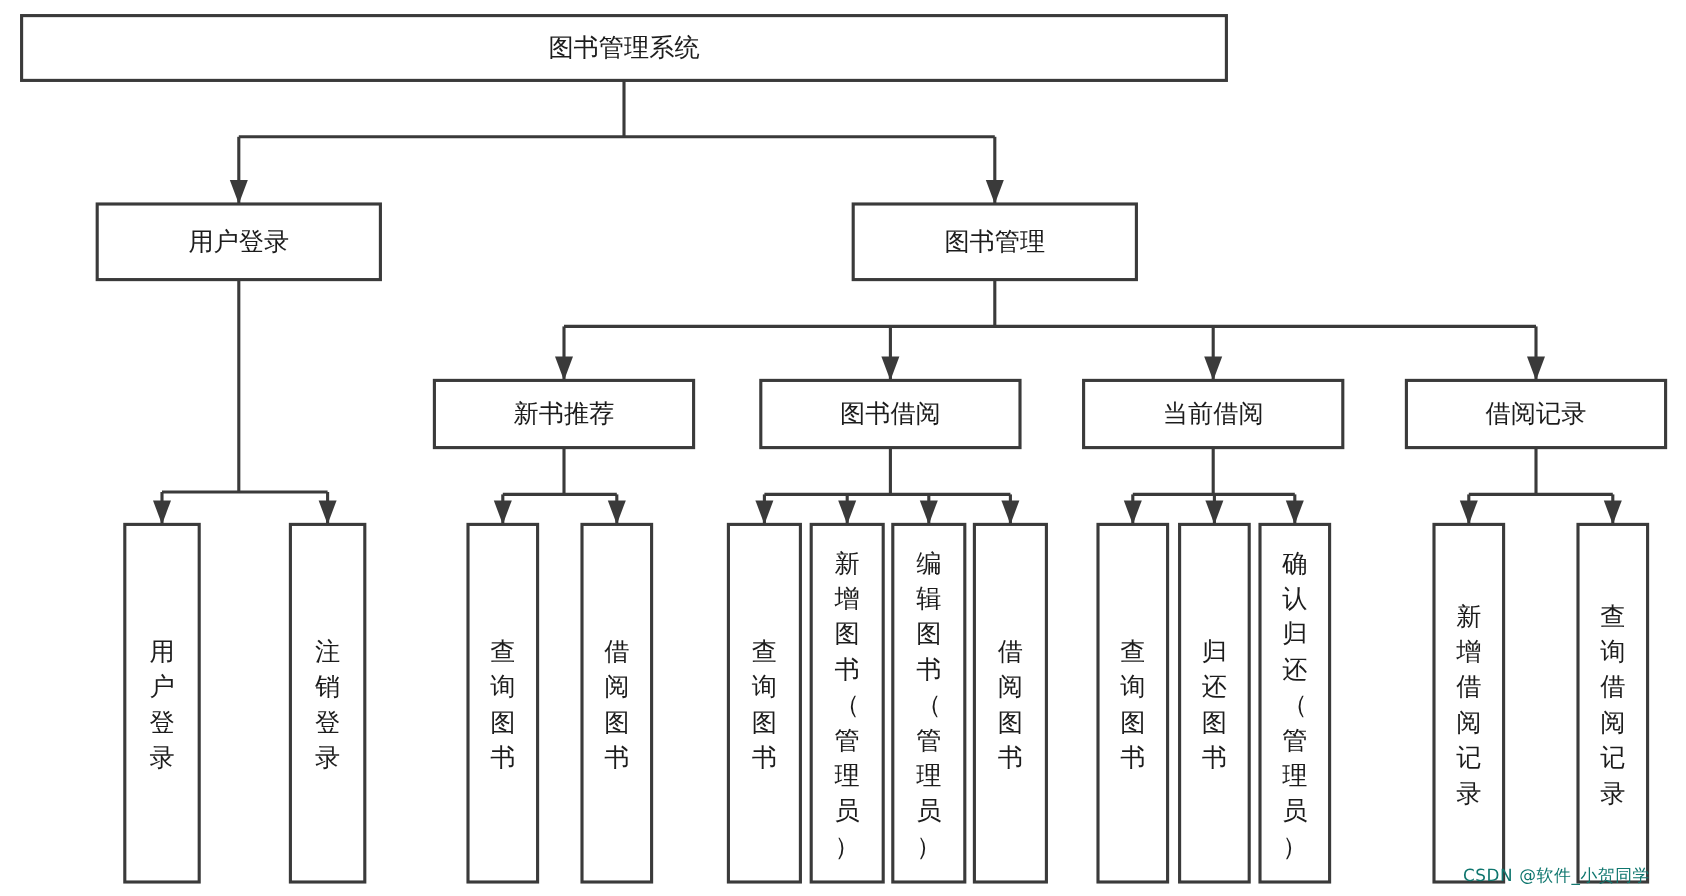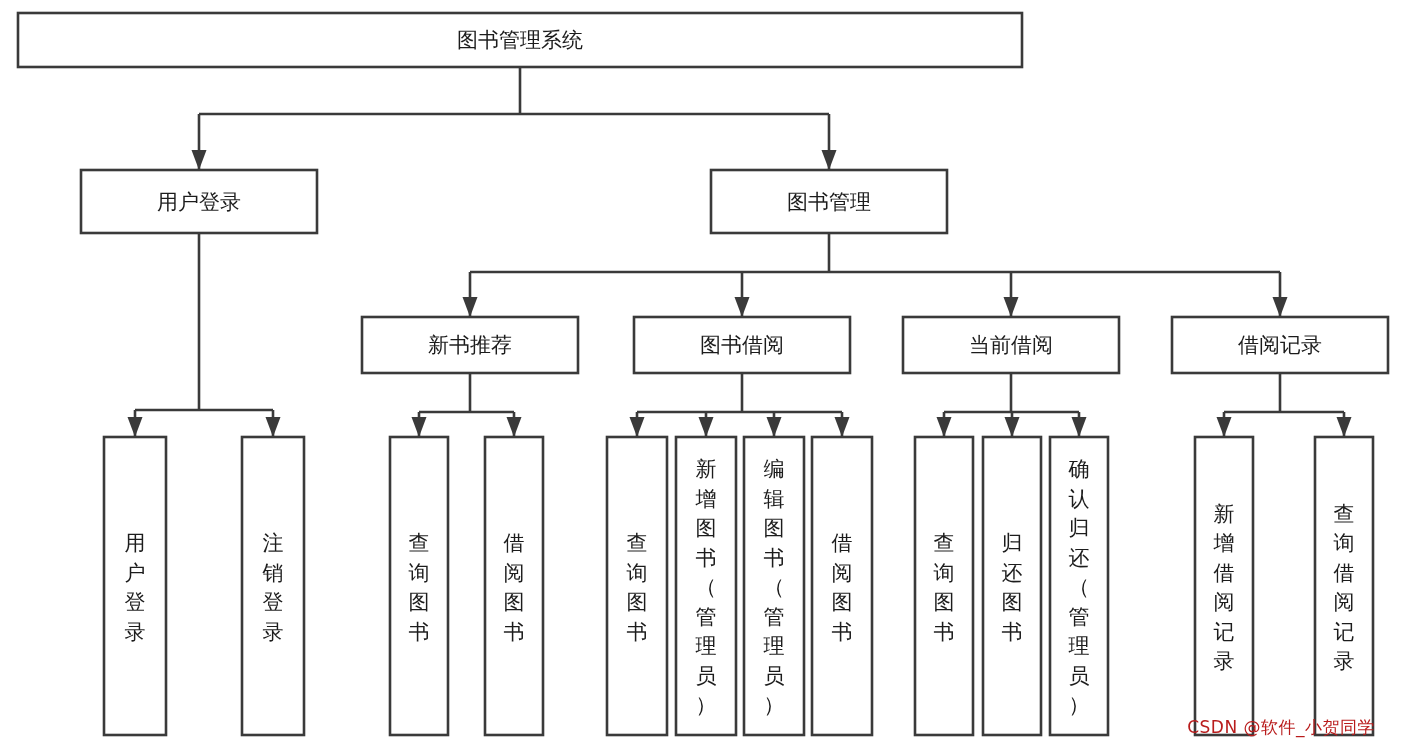--- a/index.html
+++ b/index.html
@@ -52,22 +52,22 @@
     fill: #1c1c1c;
     font-family: "DejaVu Sans", "Liberation Sans", sans-serif;
     font-size: 21px;
     text-anchor: middle;
   }
   .watermark {
     position: absolute;
     right: 12px;
     bottom: 8px;
     font-family: "DejaVu Sans", "Liberation Sans", sans-serif;
-    font-size: 17px;
-    color: #b91c1c;
+    font-size: 14px;
+    color: #0f766e;
     letter-spacing: 0.5px;
     white-space: nowrap;
     user-select: none;
   }
 </style>
 </head>
 <body>
 
 <div id="diagram-root">
   <svg class="tree" viewBox="0 0 1405 747">

